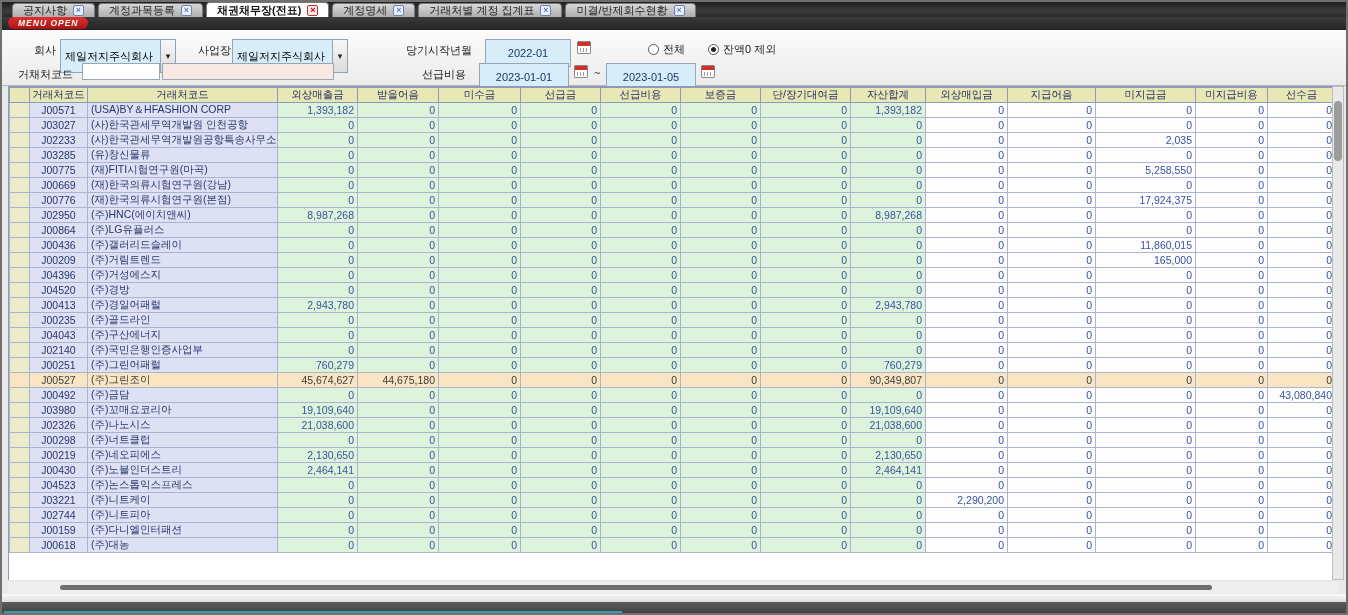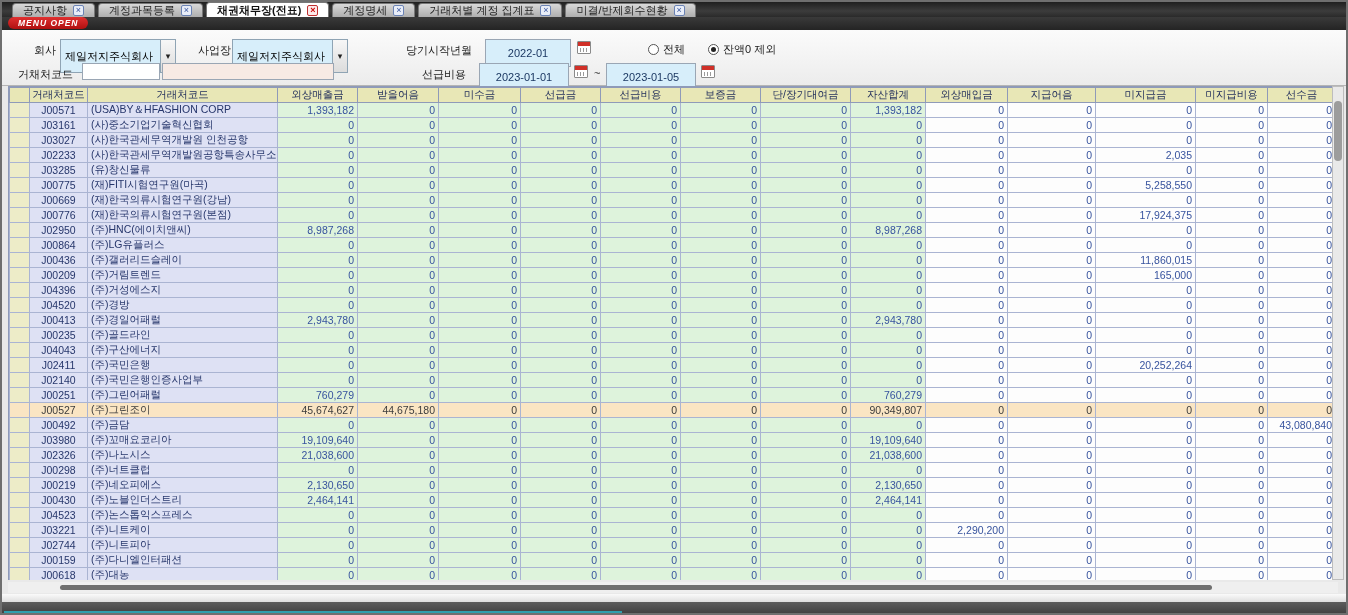--- a/index.html
+++ b/index.html
@@ -194,38 +194,20 @@
             <td class="c-green">0</td>
             <td class="c-green">1,393,182</td>
             <td class="c-white">0</td>
             <td class="c-white">0</td>
             <td class="c-white">0</td>
             <td class="c-white">0</td>
             <td class="c-white">0</td>
           </tr>
           <tr>
             <td class="c-sel"></td>
-            <td class="c-code">J03161</td>
-            <td class="c-name">(사)중소기업기술혁신협회</td>
-            <td class="c-green">0</td>
-            <td class="c-green">0</td>
-            <td class="c-green">0</td>
-            <td class="c-green">0</td>
-            <td class="c-green">0</td>
-            <td class="c-green">0</td>
-            <td class="c-green">0</td>
-            <td class="c-green">0</td>
-            <td class="c-white">0</td>
-            <td class="c-white">0</td>
-            <td class="c-white">0</td>
-            <td class="c-white">0</td>
-            <td class="c-white">0</td>
-          </tr>
-          <tr>
-            <td class="c-sel"></td>
             <td class="c-code">J03027</td>
             <td class="c-name">(사)한국관세무역개발원 인천공항</td>
             <td class="c-green">0</td>
             <td class="c-green">0</td>
             <td class="c-green">0</td>
             <td class="c-green">0</td>
             <td class="c-green">0</td>
             <td class="c-green">0</td>
             <td class="c-green">0</td>
             <td class="c-green">0</td>
@@ -477,38 +459,20 @@
             <td class="c-green">0</td>
             <td class="c-green">0</td>
             <td class="c-green">0</td>
             <td class="c-green">0</td>
             <td class="c-green">0</td>
             <td class="c-green">0</td>
             <td class="c-green">0</td>
             <td class="c-white">0</td>
             <td class="c-white">0</td>
             <td class="c-white">0</td>
-            <td class="c-white">0</td>
-            <td class="c-white">0</td>
-          </tr>
-          <tr>
-            <td class="c-sel"></td>
-            <td class="c-code">J02411</td>
-            <td class="c-name">(주)국민은행</td>
-            <td class="c-green">0</td>
-            <td class="c-green">0</td>
-            <td class="c-green">0</td>
-            <td class="c-green">0</td>
-            <td class="c-green">0</td>
-            <td class="c-green">0</td>
-            <td class="c-green">0</td>
-            <td class="c-green">0</td>
-            <td class="c-white">0</td>
-            <td class="c-white">0</td>
-            <td class="c-white">20,252,264</td>
             <td class="c-white">0</td>
             <td class="c-white">0</td>
           </tr>
           <tr>
             <td class="c-sel"></td>
             <td class="c-code">J02140</td>
             <td class="c-name">(주)국민은행인증사업부</td>
             <td class="c-green">0</td>
             <td class="c-green">0</td>
             <td class="c-green">0</td>

